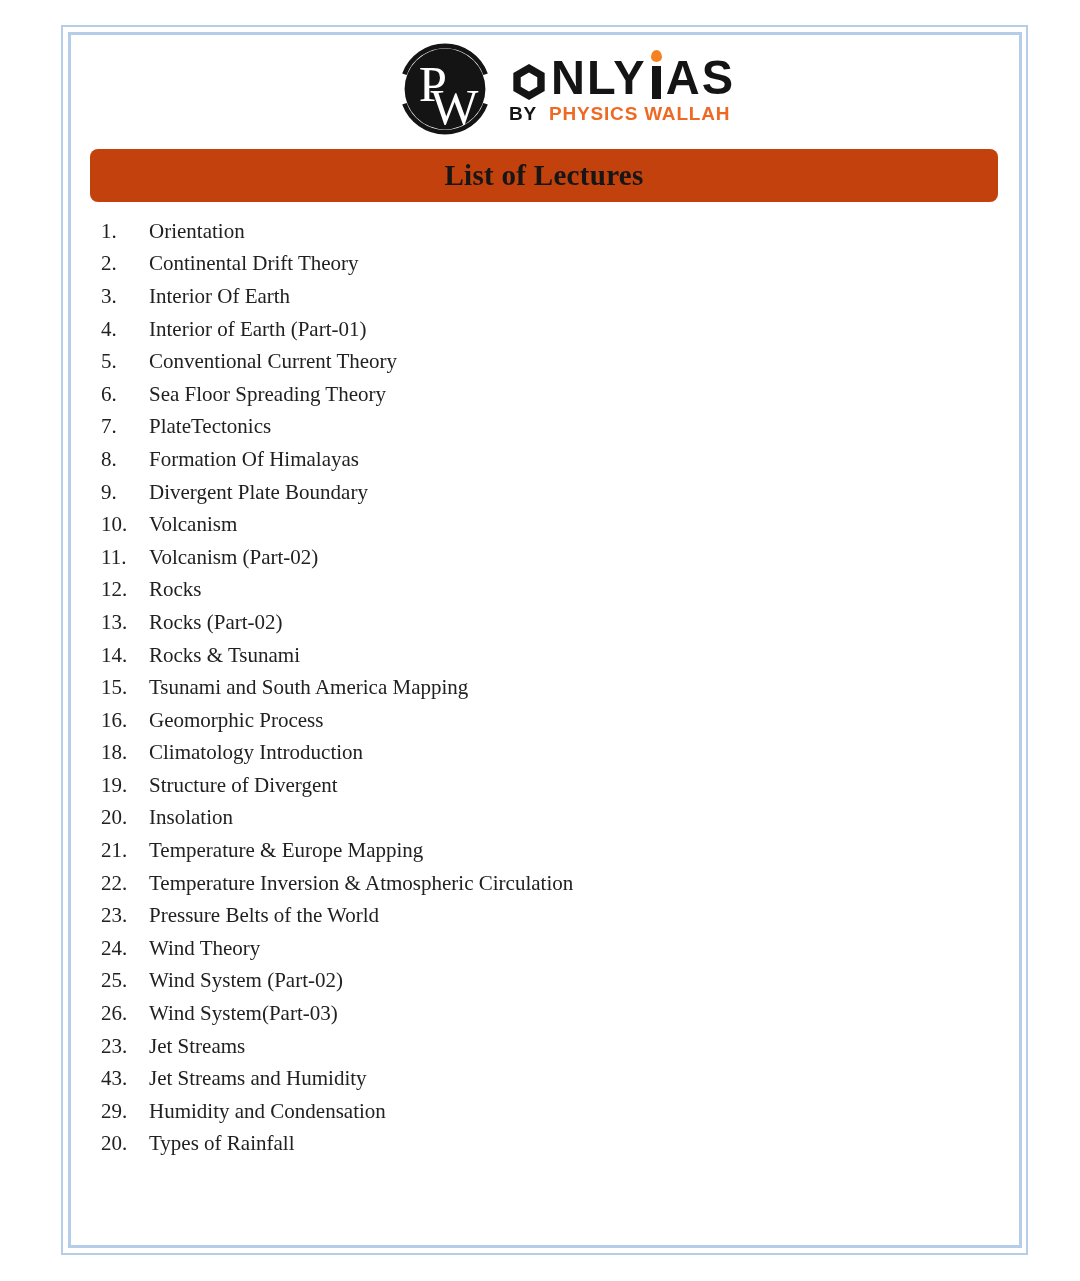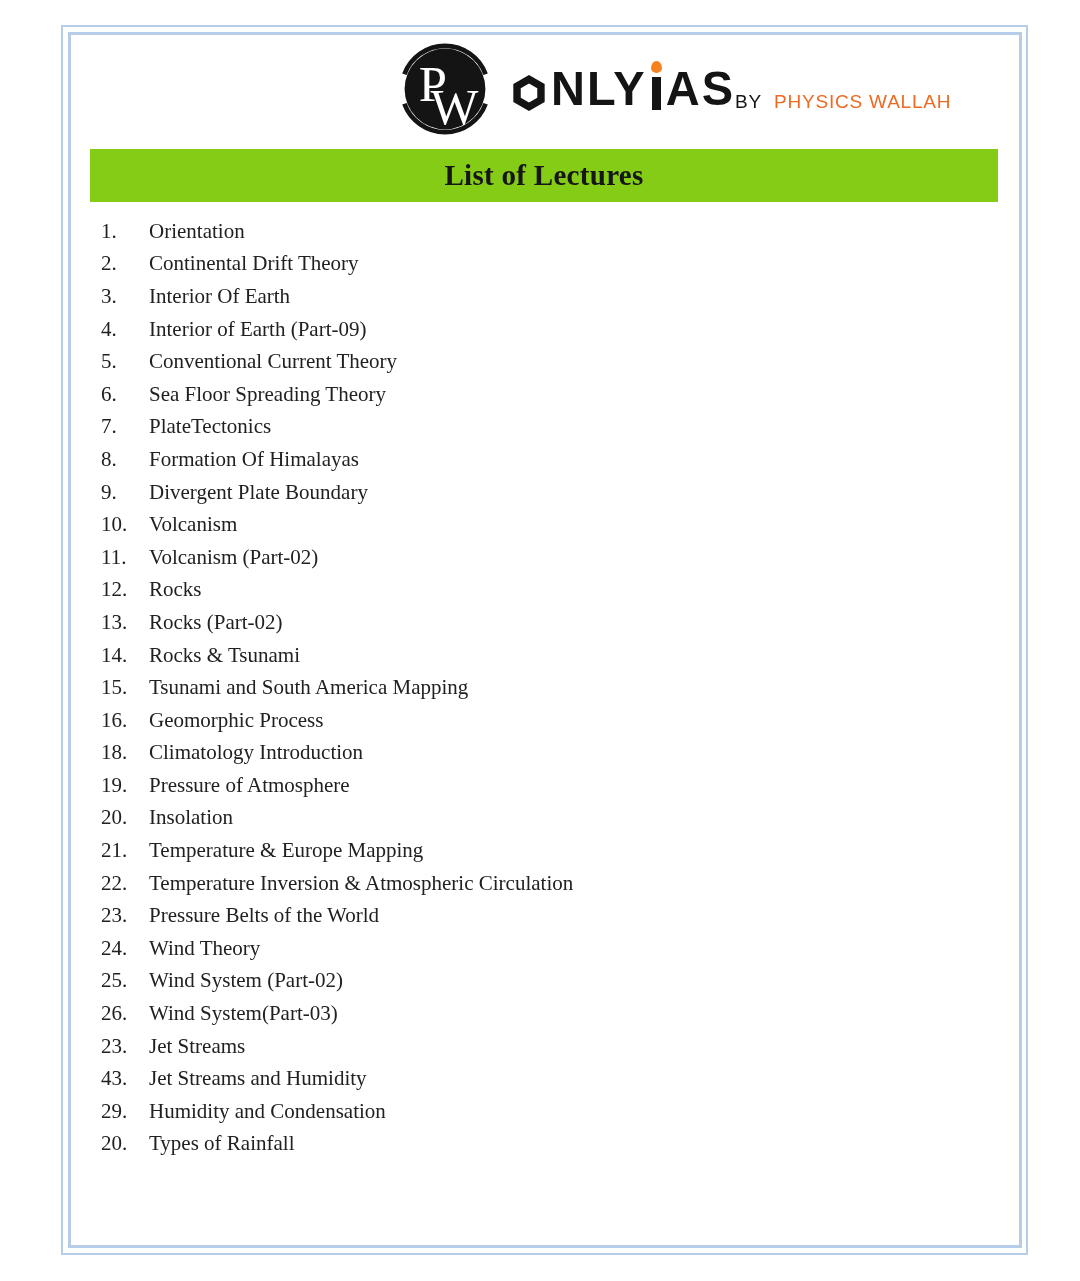--- a/index.html
+++ b/index.html
@@ -29,21 +29,21 @@
 
   
   .logo {
     position: absolute;
     left: 398px; top: 42px;
     display: flex;
     align-items: center;
     gap: 17px;
   }
   .pw-mark { width: 94px; height: 94px; display: block; }
-  .brand-block { display: flex; flex-direction: row; align-items: flex-end; }
+  .brand-block { display: flex; flex-direction: column; }
   .brand-row {
     display: flex;
     align-items: flex-end;
     font-family: "Liberation Sans", sans-serif;
     font-weight: bold;
     font-size: 47px;
     letter-spacing: 2px;
     color: #141414;
     line-height: 1;
     height: 44px;
@@ -60,38 +60,39 @@
   .i-glyph .i-dot {
     position: absolute;
     left: -1px; top: -16px;
     width: 11px; height: 12px;
     border-radius: 50% 50% 50% 50% / 60% 60% 40% 40%;
     background: #f58220;
   }
   .tagline {
     margin-top: 4px;
     font-family: "Liberation Sans", sans-serif;
-    font-weight: normal;
+    font-weight: bold;
     font-size: 19px;
     letter-spacing: 0.8px;
     line-height: 1;
     white-space: nowrap;
   }
   .tagline .by { color: #141414; margin-right: 6px; }
   .tagline .pw-orange { color: #ee6a24; }
 
   
   .title-band {
     position: absolute;
     left: 90px; top: 149px;
     width: 908px; height: 53px;
-    background: #84cc16;
+    background: #c2410c;
     display: flex;
     align-items: center;
     justify-content: center;
+    border-radius: 8px;
   }
   .title-band h1 {
     margin: 0;
     font-family: "Liberation Serif", serif;
     font-weight: bold;
     font-size: 29px;
     color: #161616;
     letter-spacing: 0.3px;
   }
 
@@ -163,21 +164,21 @@
       <li>
         <span class="num">2.</span>
         <span class="label">Continental Drift Theory</span>
       </li>
       <li>
         <span class="num">3.</span>
         <span class="label">Interior Of Earth</span>
       </li>
       <li>
         <span class="num">4.</span>
-        <span class="label">Interior of Earth (Part-09)</span>
+        <span class="label">Interior of Earth (Part-01)</span>
       </li>
       <li>
         <span class="num">5.</span>
         <span class="label">Conventional Current Theory</span>
       </li>
       <li>
         <span class="num">6.</span>
         <span class="label">Sea Floor Spreading Theory</span>
       </li>
       <li>
@@ -219,21 +220,21 @@
       <li>
         <span class="num">16.</span>
         <span class="label">Geomorphic Process</span>
       </li>
       <li>
         <span class="num">18.</span>
         <span class="label">Climatology Introduction</span>
       </li>
       <li>
         <span class="num">19.</span>
-        <span class="label">Pressure of Atmosphere</span>
+        <span class="label">Structure of Divergent</span>
       </li>
       <li>
         <span class="num">20.</span>
         <span class="label">Insolation</span>
       </li>
       <li>
         <span class="num">21.</span>
         <span class="label">Temperature &amp; Europe Mapping</span>
       </li>
       <li>

